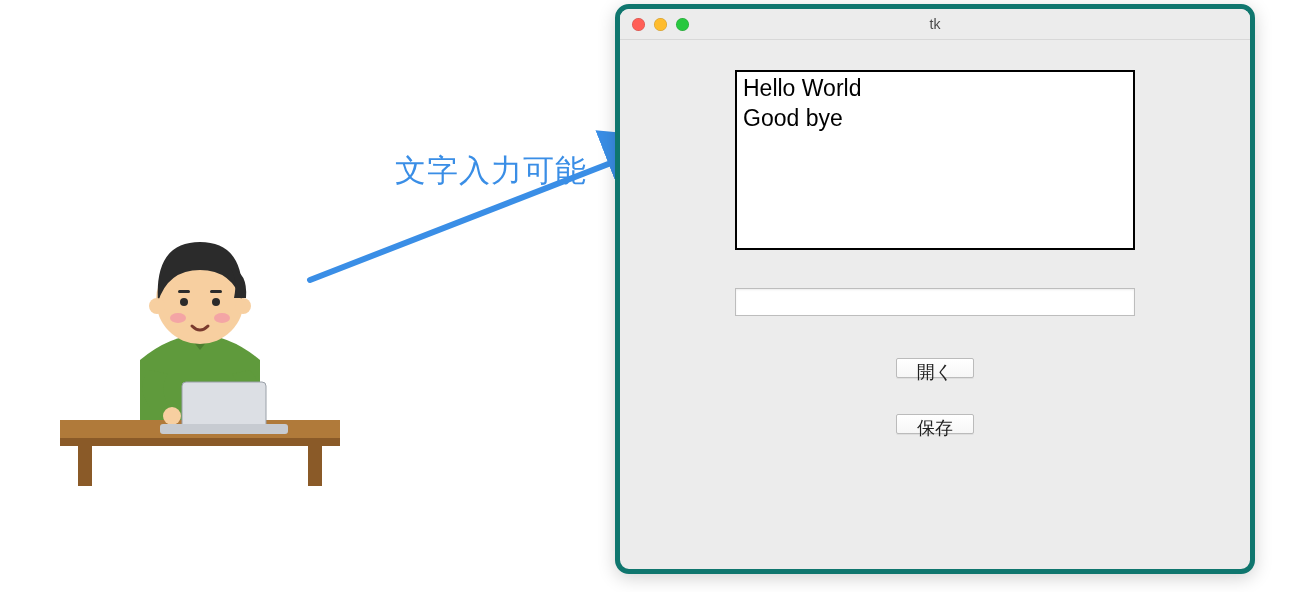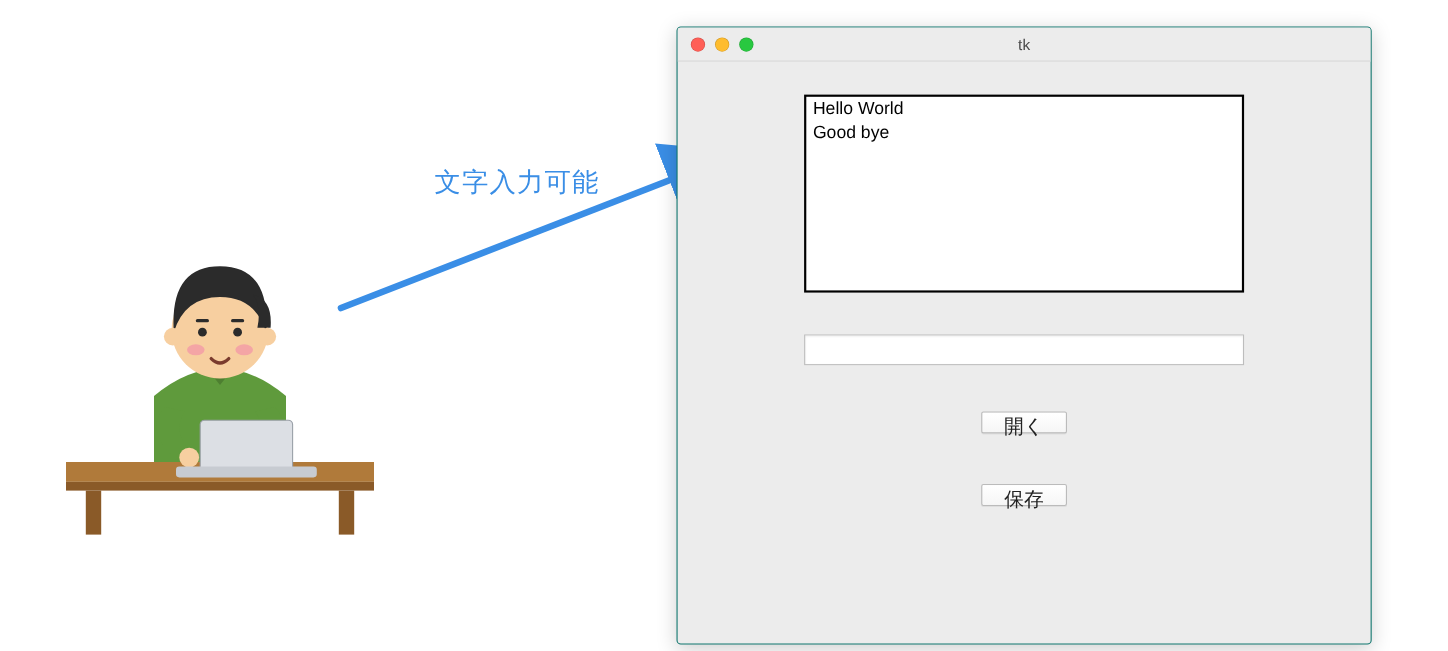--- a/index.html
+++ b/index.html
@@ -20,46 +20,46 @@
     top: 210px;
     width: 280px;
     height: 280px;
   }
 
   
   .annotation-text {
     position: absolute;
     left: 395px;
     top: 150px;
-    font-size: 24px;
+    font-size: 31px;
     color: #3a8ee6;
     font-weight: 400;
     letter-spacing: 1px;
   }
 
   
   .arrow {
     position: absolute;
     left: 300px;
     top: 120px;
     width: 390px;
     height: 180px;
     pointer-events: none;
   }
 
   
   .window {
     position: absolute;
     left: 615px;
-    top: 24px;
+    top: 4px;
     width: 630px;
     height: 560px;
     background: #ececec;
-    border: 1px solid #0f766e;
-    border-radius: 4px;
+    border: 5px solid #0f766e;
+    border-radius: 14px;
     box-shadow: 0 4px 18px rgba(0,0,0,0.18);
     overflow: hidden;
   }
   .titlebar {
     height: 30px;
     background: #ececec;
     border-bottom: 1px solid #d8d8d8;
     display: flex;
     align-items: center;
     position: relative;
@@ -93,21 +93,21 @@
     display: flex;
     flex-direction: column;
     align-items: center;
   }
 
   .textbox {
     width: 400px;
     height: 180px;
     background: #ffffff;
     border: 2px solid #000000;
-    font-size: 16px;
+    font-size: 23px;
     font-family: "Helvetica Neue", Arial, sans-serif;
     padding: 2px 6px;
     line-height: 1.3;
     resize: none;
     outline: none;
     box-sizing: border-box;
     white-space: pre;
   }
 
   .entry {
@@ -204,16 +204,16 @@
 
   <div class="client">
 
     <textarea class="textbox" style="">Hello World
 Good bye</textarea>
 
     <input class="entry" type="text" value="" style="">
 
     <button class="btn">開く</button>
 
-    <button class="btn" style="margin-top:46px;">保存</button>
+    <button class="btn" style="margin-top:36px;">保存</button>
 
   </div>
 </div>
 
 </body></html>

